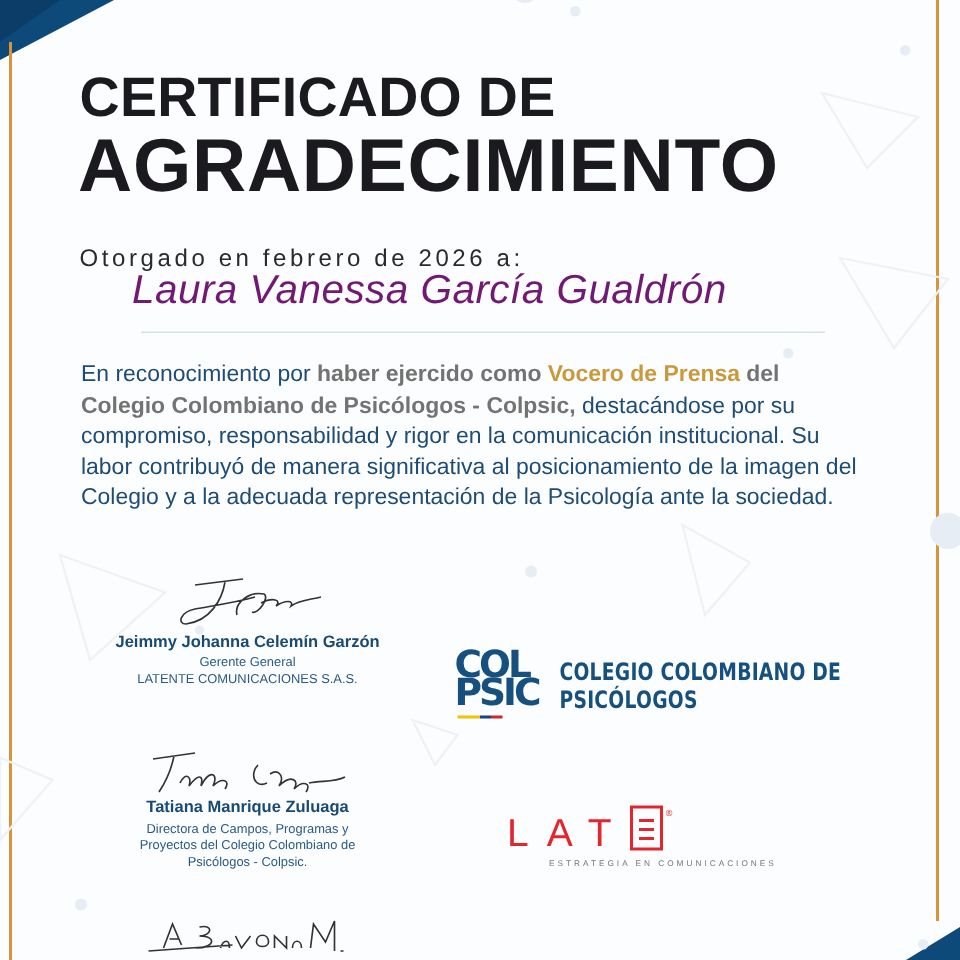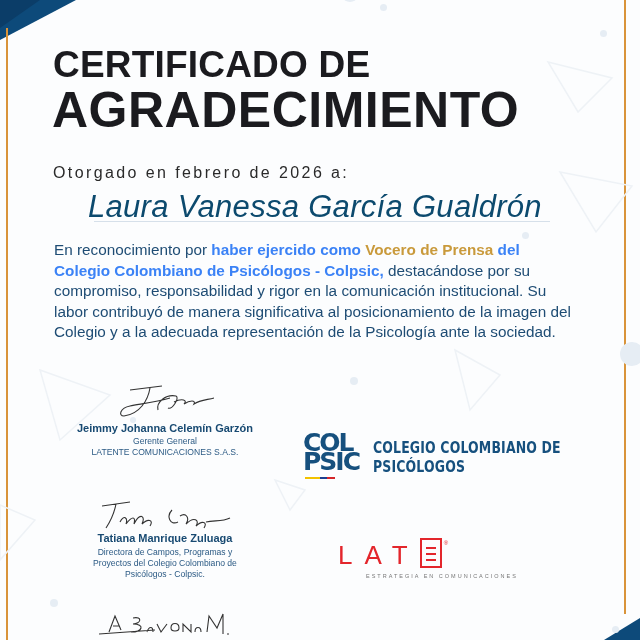--- a/index.html
+++ b/index.html
@@ -12,38 +12,38 @@
     border-top: 40px solid #0d4a7a; border-right: 76px solid transparent; }
   .corner-tl2 { position: absolute; left: 0; top: 0; width: 0; height: 0;
     border-top: 28px solid #0b3d68; border-right: 40px solid transparent; }
   .corner-br { position: absolute; right: 0; bottom: 0; width: 0; height: 0;
     border-bottom: 22px solid #0d4a7a; border-left: 36px solid transparent; }
   .deco { position: absolute; border-radius: 50%; background: #e6edf4; }
   .tri { position: absolute; }
   .title1 { position: absolute; left: 53px; top: 44px; font-size: 37px; font-weight: 700; color: #1b1b1f; letter-spacing: 0.2px; }
   .title2 { position: absolute; left: 52px; top: 81px; font-size: 50px; font-weight: 700; color: #1b1b1f; letter-spacing: 0.5px; }
   .granted { position: absolute; left: 53px; top: 164px; font-size: 16px; color: #2a2a2a; letter-spacing: 2.4px; }
-  .recipient { position: absolute; left: 88px; top: 189px; font-size: 31px; font-style: italic; color: #0c4a6e; letter-spacing: 0.3px; }
+  .recipient { position: absolute; left: 88px; top: 178px; font-size: 27px; font-style: italic; color: #701a75; letter-spacing: 0.3px; }
   .recipient-line { position: absolute; left: 94px; top: 221px; width: 456px; height: 1px; background: #d6e0ea; }
   .body-text { position: absolute; left: 54px; top: 240px; width: 520px; font-size: 15.3px; line-height: 20.6px; color: #1e4c74; }
-  .body-text b { color: #3b82f6; }
+  .body-text b { color: #737373; }
   .body-text .gold { color: #c99a3c; font-weight: 700; }
   .sig { position: absolute; text-align: center; color: #1e4c74; }
   .sig .name { font-weight: 700; font-size: 11px; color: #184a72; }
   .sig .role { font-size: 8.6px; line-height: 11px; color: #2b5a84; }
   .sig-img { display: block; margin: 0 auto; }
   .colpsic { position: absolute; left: 303px; top: 433px; display: flex; align-items: center; }
   .colpsic-mark { width: 62px; height: 48px; position: relative; }
   .colpsic-mark .l1, .colpsic-mark .l2 { position: absolute; left: 0; font-weight: 900; font-size: 25px; line-height: 20px; color: #16507e; letter-spacing: -2px; font-family: "DejaVu Sans", sans-serif; }
   .colpsic-mark .l1 { top: 0; }
   .colpsic-mark .l2 { top: 19px; }
   .colpsic-mark .flag { position: absolute; left: 2px; top: 44px; width: 30px; height: 2px; background: linear-gradient(90deg, #f2c200 0 50%, #1c3f8f 50% 75%, #d4262a 75% 100%); }
   .colpsic-text { margin-left: 8px; font-family: "DejaVu Sans", sans-serif; font-weight: 700; font-size: 16px; line-height: 19px; color: #16507e; transform: scaleX(0.78); transform-origin: left center; white-space: nowrap; letter-spacing: 0.2px; }
   .latente { position: absolute; left: 338px; top: 540px; }
-  .latente-word { font-size: 26px; color: #e3262c; letter-spacing: 12px; display: flex; align-items: center; }
+  .latente-word { font-size: 26px; color: #e3262c; letter-spacing: 12px; display: flex; align-items: flex-start; }
   .latente-doc { display: inline-block; width: 22px; height: 30px; border: 2px solid #e3262c; position: relative; margin-right: 12px; top: -3px; }
   .latente-doc i { position: absolute; left: 4px; right: 4px; height: 2px; background: #e3262c; }
   .latente-tag { font-size: 5.5px; letter-spacing: 2px; color: #777; margin-top: 2px; margin-left: 28px; }
 </style>
 </head>
 <body>
 
 <div class="page">
 
   <div class="corner-tl"></div>

